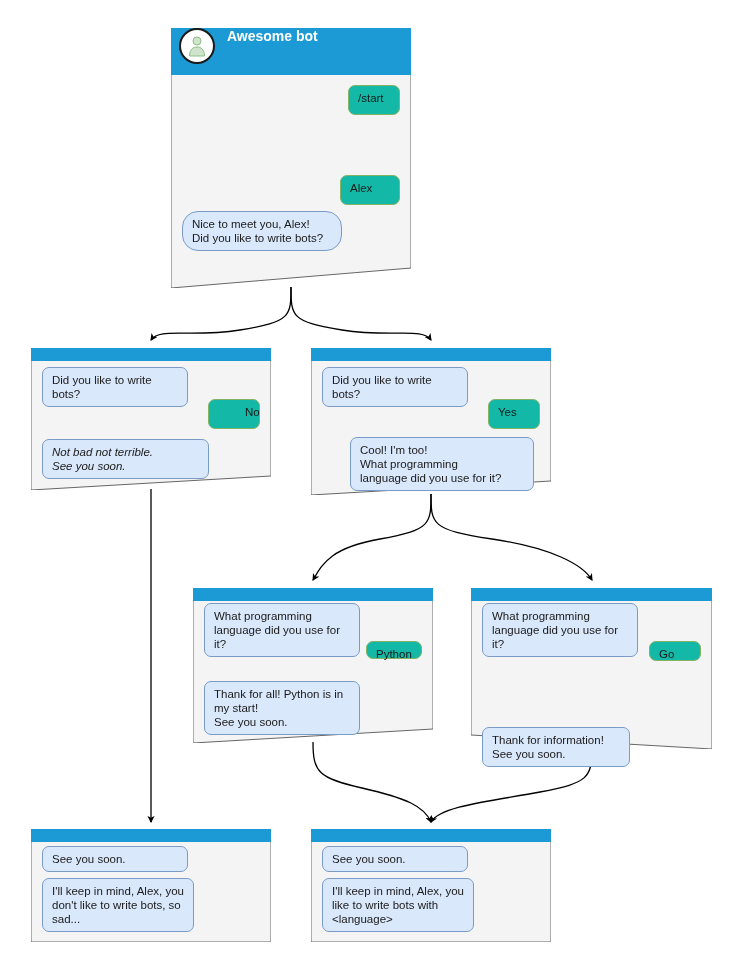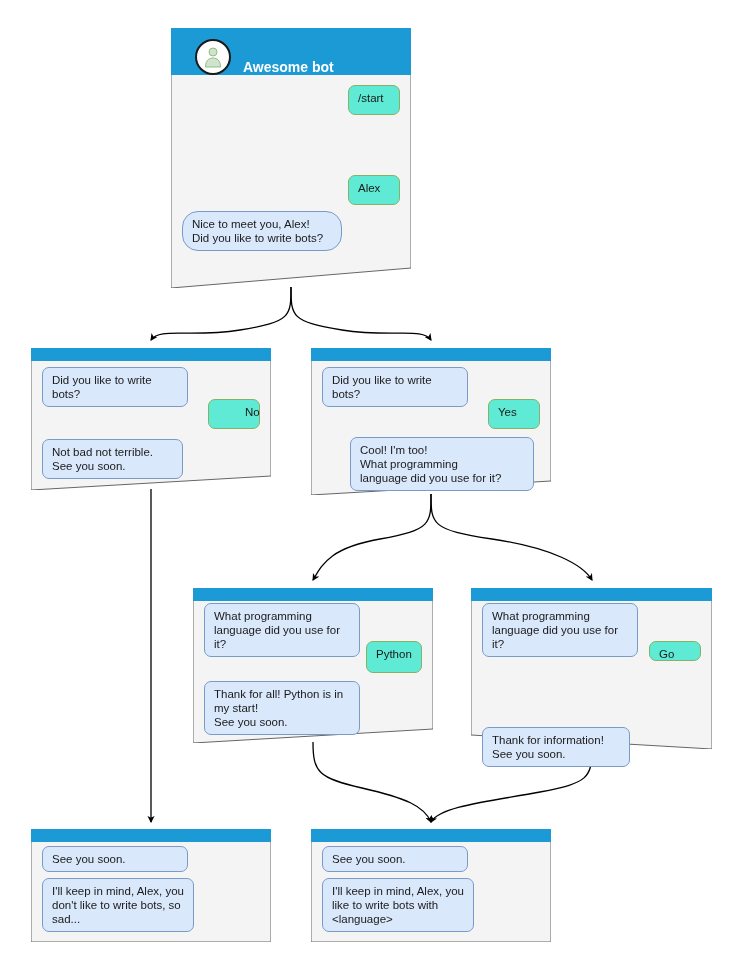--- a/index.html
+++ b/index.html
@@ -36,22 +36,22 @@
   .node-content{
     position:absolute;
     left:0;right:0;top:13px;bottom:0;
     z-index:4;
   }
 
   
   .root .node-header{
     height:47px;
     display:flex;
-    align-items:flex-end;
-    padding-left:24px;
+    align-items:flex-start;
+    padding-left:8px;
   }
   .root .node-content{top:47px;}
   .avatar{
     width:36px;height:36px;border-radius:50%;
     background:#ffffff;
     border:2px solid #1a1a1a;
     display:flex;align-items:center;justify-content:center;
     flex:0 0 auto;
     box-sizing:border-box;
   }
@@ -74,21 +74,21 @@
     line-height:14px;
     color:#1a1a1a;
     white-space:pre-line;
   }
   .bubble.bot{
     background:#dae8fc;
     border:1px solid #7a9bc8;
     left:11px;
   }
   .bubble.user{
-    background:#5eead4;
+    background:#14b8a6;
     border:1px solid #85b366;
     right:11px;
     text-align:left;
   }
 </style>
 </head>
 <body>
 
 <div id="canvas">
 
@@ -122,35 +122,35 @@
       <div class="avatar">
         <svg width="24" height="24" viewBox="0 0 24 24">
           <circle cx="12" cy="7" r="4" fill="#cfe3cd" stroke="#8fbf85" stroke-width="1"></circle>
           <path d="M4.5 22 C4.5 15.5 8 13 12 13 C16 13 19.5 15.5 19.5 22 Z" fill="#cfe3cd" stroke="#8fbf85" stroke-width="1"></path>
         </svg>
       </div>
       <div class="bot-title">Awesome bot</div>
     </div>
     <div class="node-content">
       <div class="bubble user" style="top:10px;width:52px;height:30px;">/start</div>
-      <div class="bubble user" style="top:100px;width:52px;height:30px;">Alex</div>
+      <div class="bubble user" style="top:100px;width:60px;height:30px;">Alex</div>
       <div class="bubble bot" style="top:136px;width:160px;border-radius:16px;">Nice to meet you, Alex!
 Did you like to write bots?</div>
     </div>
   </div>
 
   <div class="node" style="left:31px;top:348px;width:240px;height:142px;">
     <svg class="node-skew" width="240" height="142" viewBox="0 0 240 142" preserveAspectRatio="none">
       <polygon points="0,0 240,0 240,128 0,142" fill="#f4f4f4" stroke="#666666" stroke-width="1"></polygon>
     </svg>
     <div class="node-header"></div>
     <div class="node-content">
       <div class="bubble bot" style="top:6px;width:146px;">Did you like to write bots?</div>
       <div class="bubble user" style="top:38px;width:52px;height:30px;padding-left:36px;">No</div>
-      <div class="bubble bot" style="top:78px;width:141px;">Not bad not terrible.
+      <div class="bubble bot" style="top:78px;width:167px;font-style:italic;">Not bad not terrible.
 See you soon.</div>
     </div>
   </div>
 
   <div class="node" style="left:311px;top:348px;width:240px;height:147px;">
     <svg class="node-skew" width="240" height="147" viewBox="0 0 240 147" preserveAspectRatio="none">
       <polygon points="0,0 240,0 240,133 0,147" fill="#f4f4f4" stroke="#666666" stroke-width="1"></polygon>
     </svg>
     <div class="node-header"></div>
     <div class="node-content">
@@ -163,21 +163,21 @@
   </div>
 
   <div class="node" style="left:193px;top:588px;width:240px;height:155px;">
     <svg class="node-skew" width="240" height="155" viewBox="0 0 240 155" preserveAspectRatio="none">
       <polygon points="0,0 240,0 240,141 0,155" fill="#f4f4f4" stroke="#666666" stroke-width="1"></polygon>
     </svg>
     <div class="node-header"></div>
     <div class="node-content">
       <div class="bubble bot" style="top:2px;width:156px;">What programming
 language did you use for it?</div>
-      <div class="bubble user" style="top:40px;width:56px;height:32px;">Python</div>
+      <div class="bubble user" style="top:40px;width:56px;height:18px;">Python</div>
       <div class="bubble bot" style="top:80px;width:156px;">Thank for all! Python is in
 my start!
 See you soon.</div>
     </div>
   </div>
 
   <div class="node" style="left:471px;top:588px;width:241px;height:161px;">
     <svg class="node-skew" width="241" height="161" viewBox="0 0 241 161" preserveAspectRatio="none">
       <polygon points="0,0 241,0 241,161 0,147" fill="#f4f4f4" stroke="#666666" stroke-width="1"></polygon>
     </svg>

